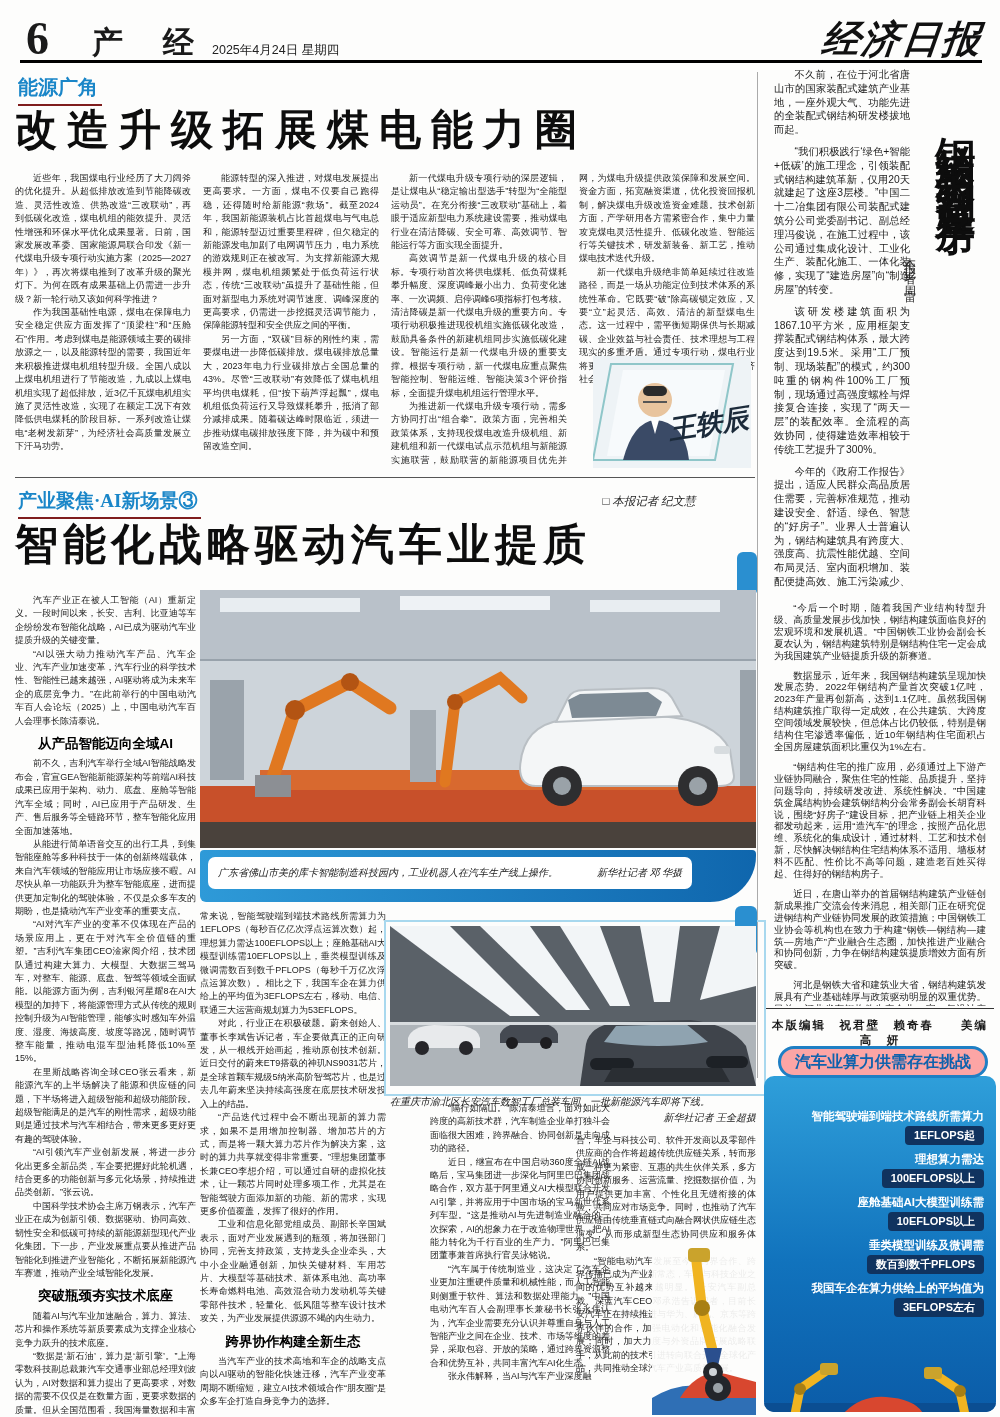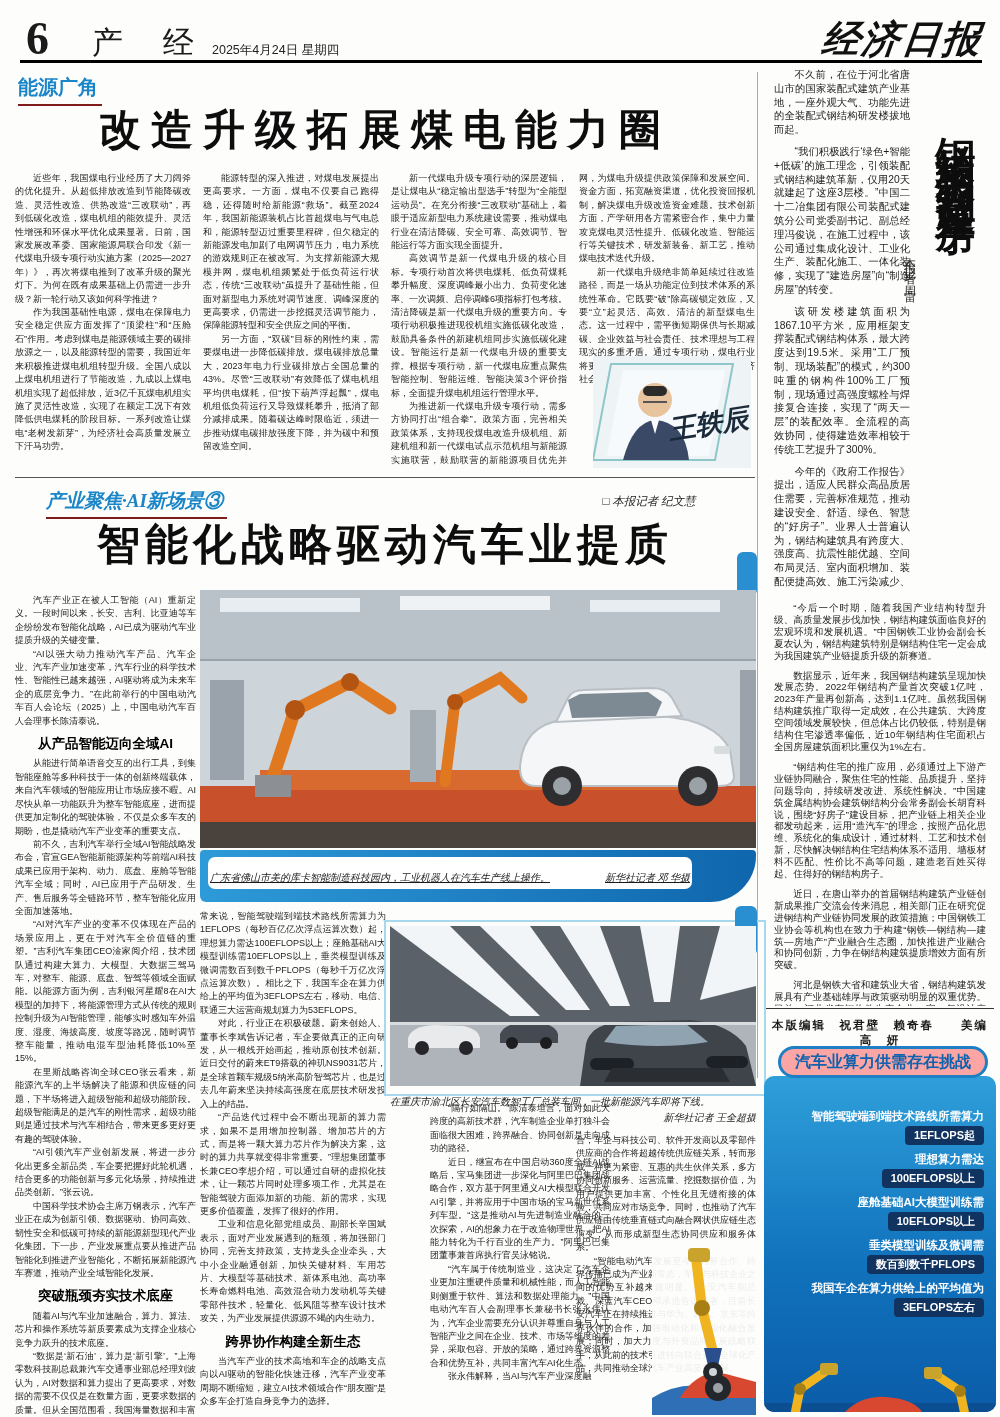--- a/index.html
+++ b/index.html
@@ -1,31 +1,31 @@
 <!DOCTYPE html>
 <html><head>
 <meta charset="utf-8">
 <style>
   html,body{margin:0;padding:0;background:#e9e9e9;}
   #page{position:relative;width:1000px;height:1417px;background:#fdfdfc;margin:0 auto;
         font-family:"Liberation Sans","DejaVu Sans",sans-serif;color:#1a1a1a;overflow:hidden;}
   .abs{position:absolute;}
   
   .pagenum{font-size:46px;font-weight:900;font-family:"Liberation Serif",serif;}
-  .section{font-size:31px;font-weight:400;letter-spacing:16px;font-family:"Liberation Serif",serif;}
+  .section{font-size:31px;font-weight:700;letter-spacing:16px;font-family:"Liberation Serif",serif;}
   .date{font-size:12.5px;color:#222;font-weight:normal;}
   .masthead{font-size:38px;font-weight:900;font-style:italic;font-family:"DejaVu Serif",serif;
             transform:skewX(-6deg);letter-spacing:2px;color:#111;}
   .hrule{background:#000;}
   .vrule{background:#aaa;}
   
   .kicker{font-size:20px;font-weight:900;color:#1a86c8;font-family:"Liberation Serif",serif;
           border-bottom:2px solid #7f1d1d;padding:0 4px 3px 0;display:inline-block;}
-  .kicker.italic{font-style:italic;margin-left:28px;}
-  .headline{font-weight:900;text-align:center;color:#0d0d0d;font-family:"Liberation Sans",sans-serif;}
+  .kicker.italic{}
+  .headline{font-weight:900;text-align:left;color:#0d0d0d;font-family:"Liberation Sans",sans-serif;}
   .h1a{font-size:42px;letter-spacing:10px;}
   .h1b{font-size:43px;letter-spacing:5px;}
   .byline{font-size:11.5px;font-style:italic;font-family:"Liberation Serif",serif;color:#222;text-align:center;}
   
   .btxt{font-size:9px;line-height:13.4px;text-align:justify;color:#1c1c1c;overflow:hidden;}
   .btxt p{margin:0;text-indent:2em;}
   .btxt p.ni{text-indent:0;}
   .btxt .subhead{font-weight:900;font-size:13.5px;text-align:center;text-indent:0;
                  margin:9px 0 7px;break-inside:avoid;color:#000;}
   .cols4{column-count:4;column-gap:12px;column-fill:auto;}
@@ -34,21 +34,21 @@
   .wtxt{font-size:9.6px;line-height:11.9px;}
   
   .vtitle{writing-mode:vertical-rl;font-size:40px;font-weight:900;letter-spacing:9px;
           font-family:"Liberation Serif",serif;color:#0d0d0d;}
   .vbyline{writing-mode:vertical-rl;font-size:12px;letter-spacing:5px;color:#222;
            font-family:"Liberation Serif",serif;}
   
   .cap{font-size:10px;font-style:italic;font-family:"Liberation Serif",serif;color:#222;}
   .caption-band{background:linear-gradient(90deg,#2e9ad8,#0f66ad);border-radius:4px 4px 46px 6px;}
   .caption-box{background:#fff;border-radius:7px;display:flex;justify-content:space-between;
-               align-items:flex-end;padding:4px 2px;text-decoration:underline;}
+               align-items:center;padding:4px 10px;}
   .cap2wrap{overflow:hidden;}
   .cap2wrap .credit{float:right;}
   
   .editors{font-size:11.5px;font-weight:bold;text-align:center;letter-spacing:2px;
            font-family:"Liberation Serif",serif;}
   
   .igcard{background:linear-gradient(180deg,#2f9fda 0%,#1173bd 55%,#0b5ca8 100%);
           border-radius:10px;overflow:hidden;}
   .igtitle{background:#fca5a5;border:3px solid #1f7fc4;border-radius:18px;color:#0f62ad;
            font-size:16px;font-weight:900;text-align:center;line-height:26px;}
@@ -105,22 +105,22 @@
     <span class="kicker italic" style="font-size:19px;">产业聚焦·AI新场景③</span>
   </div>
   <div class="abs byline" style="left:545px;top:494px;width:208px;">□ 本报记者  纪文慧</div>
   <div class="abs headline h1b" style="left:15px;top:516px;width:740px;">智能化战略驱动汽车业提质</div>
   <div class="abs decor" style="left:737px;top:552px;width:20px;height:44px;"></div>
 
   <div class="abs btxt" style="left:15px;top:594px;width:181px;height:820px;">
       <p>汽车产业正在被人工智能（AI）重新定义。一段时间以来，长安、吉利、比亚迪等车企纷纷发布智能化战略，AI已成为驱动汽车业提质升级的关键变量。</p>
       <p>“AI以强大动力推动汽车产品、汽车企业、汽车产业加速变革，汽车行业的科学技术性、智能性已越来越强，AI驱动将成为未来车企的底层竞争力。”在此前举行的中国电动汽车百人会论坛（2025）上，中国电动汽车百人会理事长陈清泰说。</p>
       <div class="subhead">从产品智能迈向全域AI</div>
+      <p>前不久，吉利汽车举行全域AI智能战略发布会，官宣GEA智能新能源架构等前端AI科技成果已应用于架构、动力、底盘、座舱等智能汽车全域；同时，AI已应用于产品研发、生产、售后服务等全链路环节，整车智能化应用全面加速落地。</p>
       <p>从能进行简单语音交互的出行工具，到集智能座舱等多种科技于一体的创新终端载体，来自汽车领域的智能应用让市场应接不暇。AI尽快从单一功能跃升为整车智能底座，进而提供更加定制化的驾驶体验，不仅是众多车友的期盼，也是撬动汽车产业变革的重要支点。</p>
-      <p>前不久，吉利汽车举行全域AI智能战略发布会，官宣GEA智能新能源架构等前端AI科技成果已应用于架构、动力、底盘、座舱等智能汽车全域；同时，AI已应用于产品研发、生产、售后服务等全链路环节，整车智能化应用全面加速落地。</p>
       <p>“AI对汽车产业的变革不仅体现在产品的场景应用上，更在于对汽车全价值链的重塑。”吉利汽车集团CEO淦家阅介绍，技术团队通过构建大算力、大模型、大数据三驾马车，对整车、能源、底盘、智驾等领域全面赋能。以能源方面为例，吉利银河星耀8在AI大模型的加持下，将能源管理方式从传统的规则控制升级为AI智能管理，能够实时感知车外温度、湿度、海拔高度、坡度等路况，随时调节整车能量，推动电混车型油耗降低10%至15%。</p>
       <p>在里斯战略咨询全球CEO张云看来，新能源汽车的上半场解决了能源和供应链的问题，下半场将进入超级智能和超级功能阶段。超级智能满足的是汽车的刚性需求，超级功能则是通过技术与汽车相结合，带来更多更好更有趣的驾驶体验。</p>
       <p>“AI引领汽车产业创新发展，将进一步分化出更多全新品类，车企要把握好此轮机遇，结合更多的功能创新与多元化场景，持续推进品类创新。”张云说。</p>
       <p>中国科学技术协会主席万钢表示，汽车产业正在成为创新引领、数据驱动、协同高效、韧性安全和低碳可持续的新能源新型现代产业化集团。下一步，产业发展重点要从推进产品智能化到推进产业智能化，不断拓展新能源汽车赛道，推动产业全域智能化发展。</p>
       <div class="subhead">突破瓶颈夯实技术底座</div>
       <p>随着AI与汽车业加速融合，算力、算法、芯片和操作系统等新质要素成为支撑企业核心竞争力跃升的技术底座。</p>
       <p>“数据是‘新石油’，算力是‘新引擎’。”上海零数科技副总裁兼汽车交通事业部总经理刘波认为，AI对数据和算力提出了更高要求，对数据的需要不仅仅是在数量方面，更要求数据的质量。但从全国范围看，我国海量数据和丰富场景的优势潜力仍有待释放，2023年全国数据产存转化率不足3%，仍有巨大提升空间。</p>
     </div>
 
   <div class="abs" style="left:200px;top:590px;width:556px;height:258px;overflow:hidden;">

